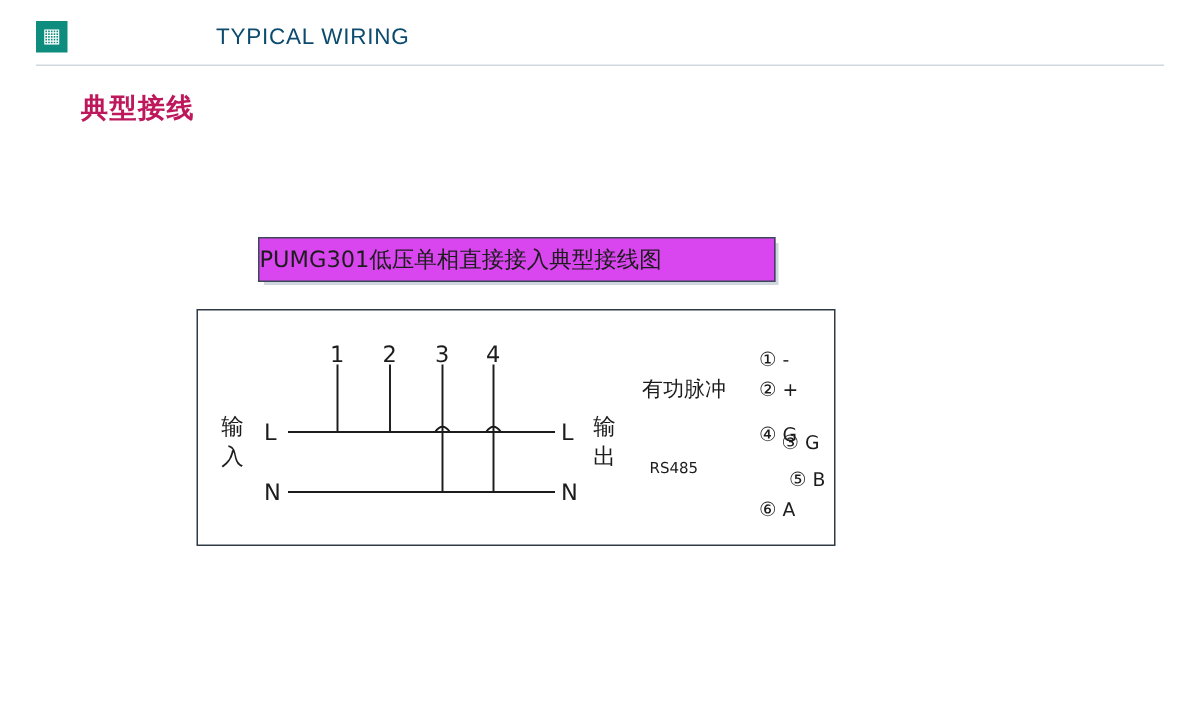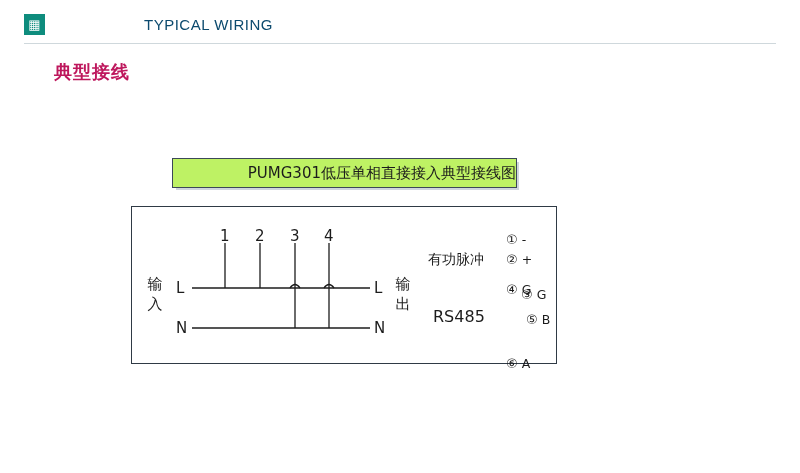--- a/index.html
+++ b/index.html
@@ -69,24 +69,24 @@
   }
 
   
   #caption-box {
     position: absolute;
     left: 172px;
     top: 158px;
     width: 343px;
     height: 28px;
     border: 1px solid #3c4858;
-    background: #bef264;
+    background: #d946ef;
     display: flex;
     align-items: center;
-    justify-content: flex-end;
+    justify-content: flex-start;
   }
   #caption-box .shadow {
     position: absolute;
     left: 3px;
     top: 3px;
     width: 343px;
     height: 28px;
     background: #cfd6dd;
     z-index: -1;
   }
@@ -198,21 +198,21 @@
   <div class="dlabel big" style="left:44px; top:112px;">N</div>
 
   <div class="dlabel big" style="left:242px; top:72px;">L</div>
   <div class="dlabel big" style="left:242px; top:112px;">N</div>
   <div class="vert" style="left:262px; top:67px;">
       <div>输</div>
       <div>出</div>
     </div>
 
   <div class="dlabel" style="left:296px; top:44px; font-size:14px;">有功脉冲</div>
-  <div class="dlabel" style="left:301px; top:100px; font-size:16px;">RS485</div>
+  <div class="dlabel" style="left:301px; top:100px; font-size:10px;">RS485</div>
 
   <div class="term-row" style="left:374px; top:25px;">
     <span class="circnum">①</span>
     <span>-</span>
   </div>
   <div class="term-row" style="left:374px; top:45px;">
     <span class="circnum">②</span>
     <span>+</span>
   </div>
   <div class="term-row" style="left:374px; top:80px;margin-left:15px;">
@@ -220,18 +220,18 @@
     <span>G</span>
   </div>
   <div class="term-row" style="left:374px; top:75px;">
     <span class="circnum">④</span>
     <span>G</span>
   </div>
   <div class="term-row" style="left:394px; top:105px;">
     <span class="circnum">⑤</span>
     <span>B</span>
   </div>
-  <div class="term-row" style="left:374px; top:125px;margin-top:24px;">
+  <div class="term-row" style="left:374px; top:125px;">
     <span class="circnum">⑥</span>
     <span>A</span>
   </div>
 
 </div>
 
 </body></html>

